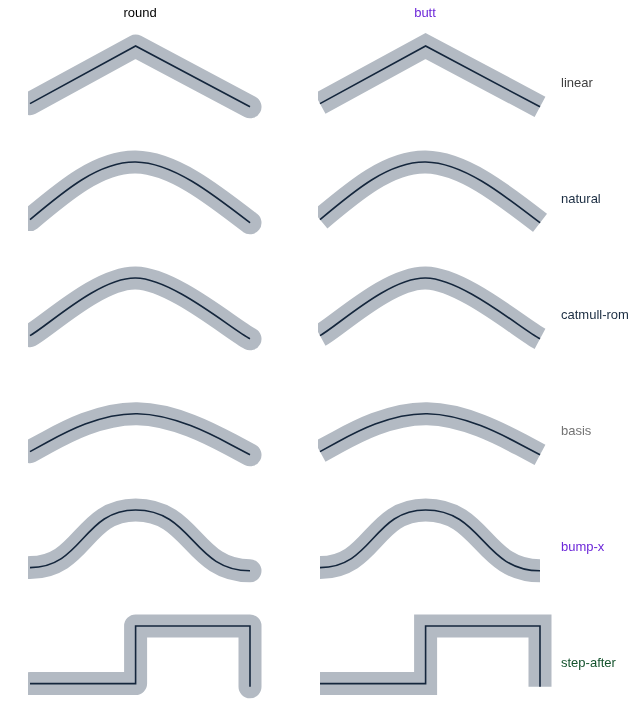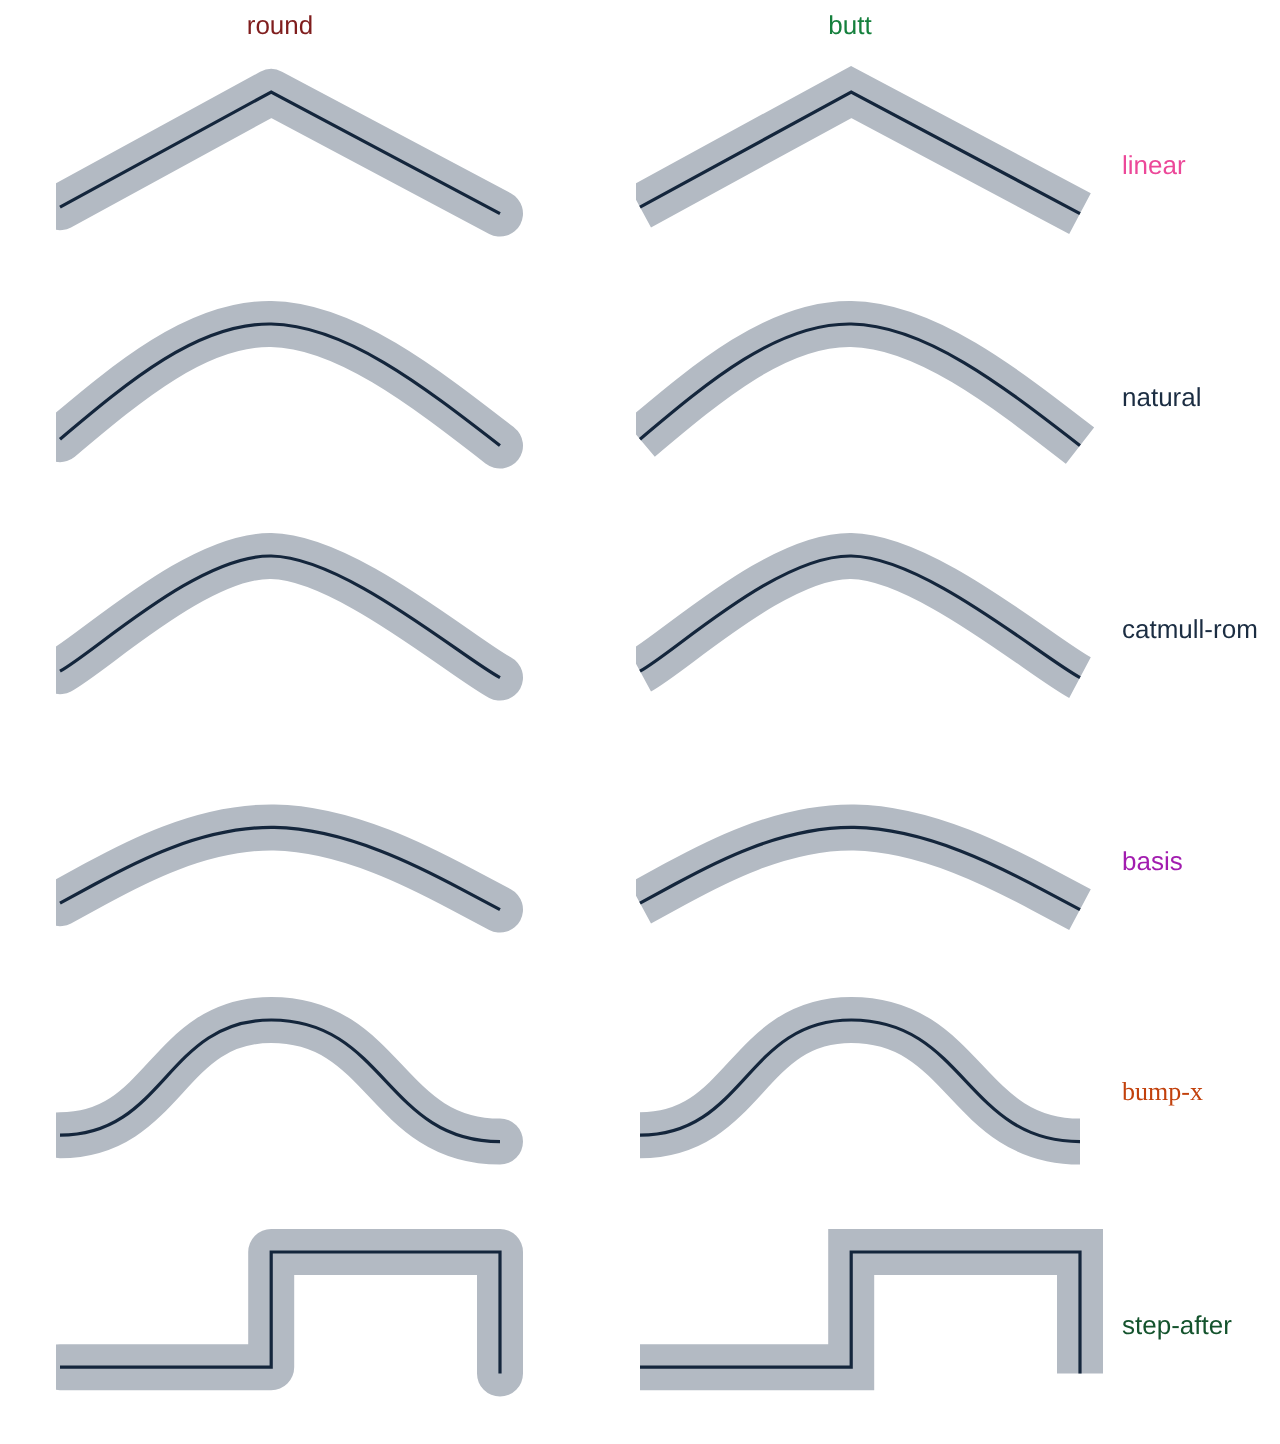--- a/index.html
+++ b/index.html
@@ -37,42 +37,42 @@
     padding-left: 1px;
     white-space: nowrap;
   }
 </style>
 </head>
 <body>
 
 <div class="page">
   <div class="header">
     <div class="hcell c1">
-      <span style="color: #7f1d1d;">round</span>
+      <span style="color: #000000;">round</span>
     </div>
     <div class="hcell c2">
-      <span style="color: #15803d;">butt</span>
+      <span style="color: #6d28d9;">butt</span>
     </div>
     <div class="hcell c3"></div>
   </div>
   <div id="grid">
       <div class="row">
         <div class="cell col-round">
           <svg width="240" height="116" viewBox="0 0 240 116">
             <path d="M2,79.6L107.6,22L222,82.8" fill="none" stroke="#b3bac3" stroke-width="23" stroke-linecap="round" stroke-linejoin="round"></path>
             <path d="M2,79.6L107.6,22L222,82.8" fill="none" stroke="#14263c" stroke-width="1.6" stroke-linecap="butt" stroke-linejoin="miter"></path>
           </svg>
         </div>
         <div class="cell col-butt">
           <svg width="240" height="116" viewBox="0 0 240 116">
             <path d="M2,79.6L107.6,22L222,82.8" fill="none" stroke="#b3bac3" stroke-width="23" stroke-linecap="butt" stroke-linejoin="miter"></path>
             <path d="M2,79.6L107.6,22L222,82.8" fill="none" stroke="#14263c" stroke-width="1.6" stroke-linecap="butt" stroke-linejoin="miter"></path>
           </svg>
         </div>
-        <div class="rlabel" style="color: #ec4899;">linear</div>
+        <div class="rlabel" style="color: #404040;">linear</div>
       </div>
       <div class="row">
         <div class="cell col-round">
           <svg width="240" height="116" viewBox="0 0 240 116">
             <path d="M2,79.6C36.47,50.53,70.93,21.47,107.6,22C144.27,22.53,183.13,52.67,222,82.8" fill="none" stroke="#b3bac3" stroke-width="23" stroke-linecap="round" stroke-linejoin="round"></path>
             <path d="M2,79.6C36.47,50.53,70.93,21.47,107.6,22C144.27,22.53,183.13,52.67,222,82.8" fill="none" stroke="#14263c" stroke-width="1.6" stroke-linecap="butt" stroke-linejoin="miter"></path>
           </svg>
         </div>
         <div class="cell col-butt">
           <svg width="240" height="116" viewBox="0 0 240 116">
@@ -103,36 +103,36 @@
             <path d="M2,79.6L19.6,70C37.2,60.4,72.4,41.2,109.07,41.73C145.73,42.27,183.87,62.53,202.93,72.67L222,82.8" fill="none" stroke="#b3bac3" stroke-width="23" stroke-linecap="round" stroke-linejoin="round"></path>
             <path d="M2,79.6L19.6,70C37.2,60.4,72.4,41.2,109.07,41.73C145.73,42.27,183.87,62.53,202.93,72.67L222,82.8" fill="none" stroke="#14263c" stroke-width="1.6" stroke-linecap="butt" stroke-linejoin="miter"></path>
           </svg>
         </div>
         <div class="cell col-butt">
           <svg width="240" height="116" viewBox="0 0 240 116">
             <path d="M2,79.6L19.6,70C37.2,60.4,72.4,41.2,109.07,41.73C145.73,42.27,183.87,62.53,202.93,72.67L222,82.8" fill="none" stroke="#b3bac3" stroke-width="23" stroke-linecap="butt" stroke-linejoin="miter"></path>
             <path d="M2,79.6L19.6,70C37.2,60.4,72.4,41.2,109.07,41.73C145.73,42.27,183.87,62.53,202.93,72.67L222,82.8" fill="none" stroke="#14263c" stroke-width="1.6" stroke-linecap="butt" stroke-linejoin="miter"></path>
           </svg>
         </div>
-        <div class="rlabel" style="color: #a21caf;">basis</div>
+        <div class="rlabel" style="color: #737373;">basis</div>
       </div>
       <div class="row">
         <div class="cell col-round">
           <svg width="240" height="116" viewBox="0 0 240 116">
             <path d="M2,79.6C54.8,79.6,54.8,22,107.6,22C164.8,22,164.8,82.8,222,82.8" fill="none" stroke="#b3bac3" stroke-width="23" stroke-linecap="round" stroke-linejoin="round"></path>
             <path d="M2,79.6C54.8,79.6,54.8,22,107.6,22C164.8,22,164.8,82.8,222,82.8" fill="none" stroke="#14263c" stroke-width="1.6" stroke-linecap="butt" stroke-linejoin="miter"></path>
           </svg>
         </div>
         <div class="cell col-butt">
           <svg width="240" height="116" viewBox="0 0 240 116">
             <path d="M2,79.6C54.8,79.6,54.8,22,107.6,22C164.8,22,164.8,82.8,222,82.8" fill="none" stroke="#b3bac3" stroke-width="23" stroke-linecap="butt" stroke-linejoin="miter"></path>
             <path d="M2,79.6C54.8,79.6,54.8,22,107.6,22C164.8,22,164.8,82.8,222,82.8" fill="none" stroke="#14263c" stroke-width="1.6" stroke-linecap="butt" stroke-linejoin="miter"></path>
           </svg>
         </div>
-        <div class="rlabel" style="color: #c2410c; font-family: Liberation Serif, serif;">bump-x</div>
+        <div class="rlabel" style="color: #6d28d9;">bump-x</div>
       </div>
       <div class="row">
         <div class="cell col-round">
           <svg width="240" height="116" viewBox="0 0 240 116">
             <path d="M2,79.6L107.6,79.6L107.6,22L222,22L222,82.8" fill="none" stroke="#b3bac3" stroke-width="23" stroke-linecap="round" stroke-linejoin="round"></path>
             <path d="M2,79.6L107.6,79.6L107.6,22L222,22L222,82.8" fill="none" stroke="#14263c" stroke-width="1.6" stroke-linecap="butt" stroke-linejoin="miter"></path>
           </svg>
         </div>
         <div class="cell col-butt">
           <svg width="240" height="116" viewBox="0 0 240 116">

